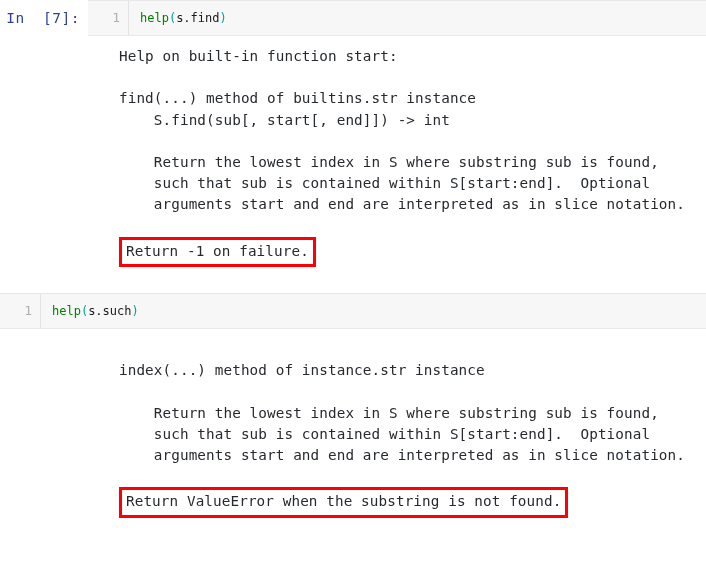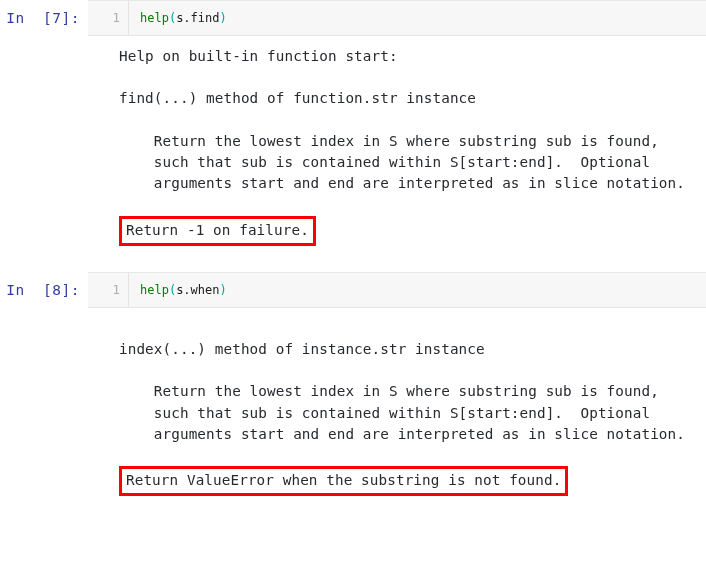--- a/index.html
+++ b/index.html
@@ -136,41 +136,41 @@
         <div class="gutter">1</div>
         <div class="code-line"><span class="tok-fn">help</span><span class="tok-par">(</span><span class="tok-name">s.find</span><span class="tok-par">)</span></div>
       </div>
     </div>
 
     <div class="cell-output-row">
       <div class="out-prompt"></div>
       <div class="output-area">
         <div class="out-text">Help on built-in function start:</div>
         <div class="out-text blank"></div>
-        <div class="out-text">find(...) method of function.str instance</div>
+        <div class="out-text">find(...) method of builtins.str instance</div>
+        <div class="out-text">    S.find(sub[, start[, end]]) -&gt; int</div>
         <div class="out-text blank"></div>
         <div class="out-text">    Return the lowest index in S where substring sub is found,</div>
         <div class="out-text">    such that sub is contained within S[start:end].  Optional</div>
         <div class="out-text">    arguments start and end are interpreted as in slice notation.</div>
         <div class="out-text blank"></div>
         <div><span class="annot"><span class="out-text">Return -1 on failure.</span></span></div>
       </div>
     </div>
   </div>
 
   <div class="spacer-between"></div>
 
   <div class="cell">
 
     <div class="cell-input-row">
-      <div class="prompt">In  [8]:</div>
 
       <div class="input-area">
         <div class="gutter">1</div>
-        <div class="code-line"><span class="tok-fn">help</span><span class="tok-par">(</span><span class="tok-name">s.when</span><span class="tok-par">)</span></div>
+        <div class="code-line"><span class="tok-fn">help</span><span class="tok-par">(</span><span class="tok-name">s.such</span><span class="tok-par">)</span></div>
       </div>
     </div>
 
     <div class="cell-output-row">
       <div class="out-prompt"></div>
       <div class="output-area">
         <div class="out-text blank"></div>
         <div class="out-text">index(...) method of instance.str instance</div>
         <div class="out-text blank"></div>
         <div class="out-text">    Return the lowest index in S where substring sub is found,</div>

